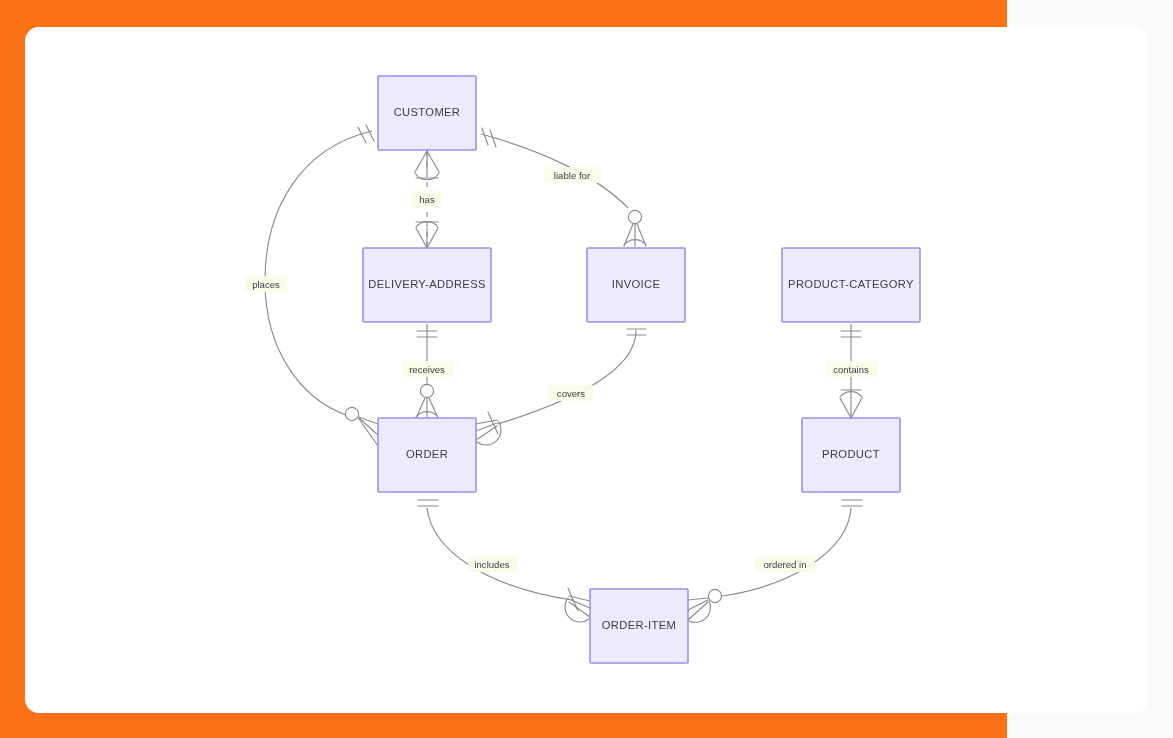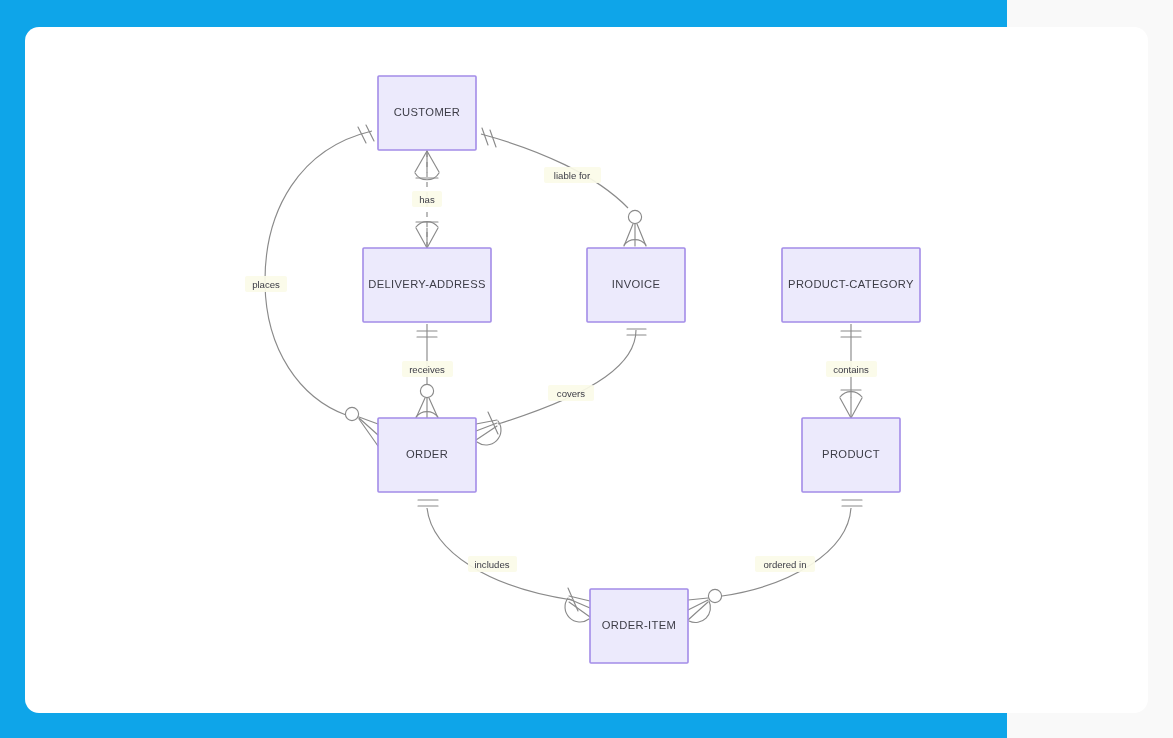--- a/index.html
+++ b/index.html
@@ -9,21 +9,21 @@
     background: #f9f9f9;
     width: 1173px;
     height: 738px;
     overflow: hidden;
     font-family: "Liberation Sans", "DejaVu Sans", sans-serif;
   }
   #app {
     position: relative;
     width: 1007px;
     height: 738px;
-    background: #0ea5e9;
+    background: #f97316;
   }
   #canvas-card {
     position: absolute;
     left: 25px;
     top: 27px;
     width: 1123px;
     height: 686px;
     background: #ffffff;
     border-radius: 14px;
   }

